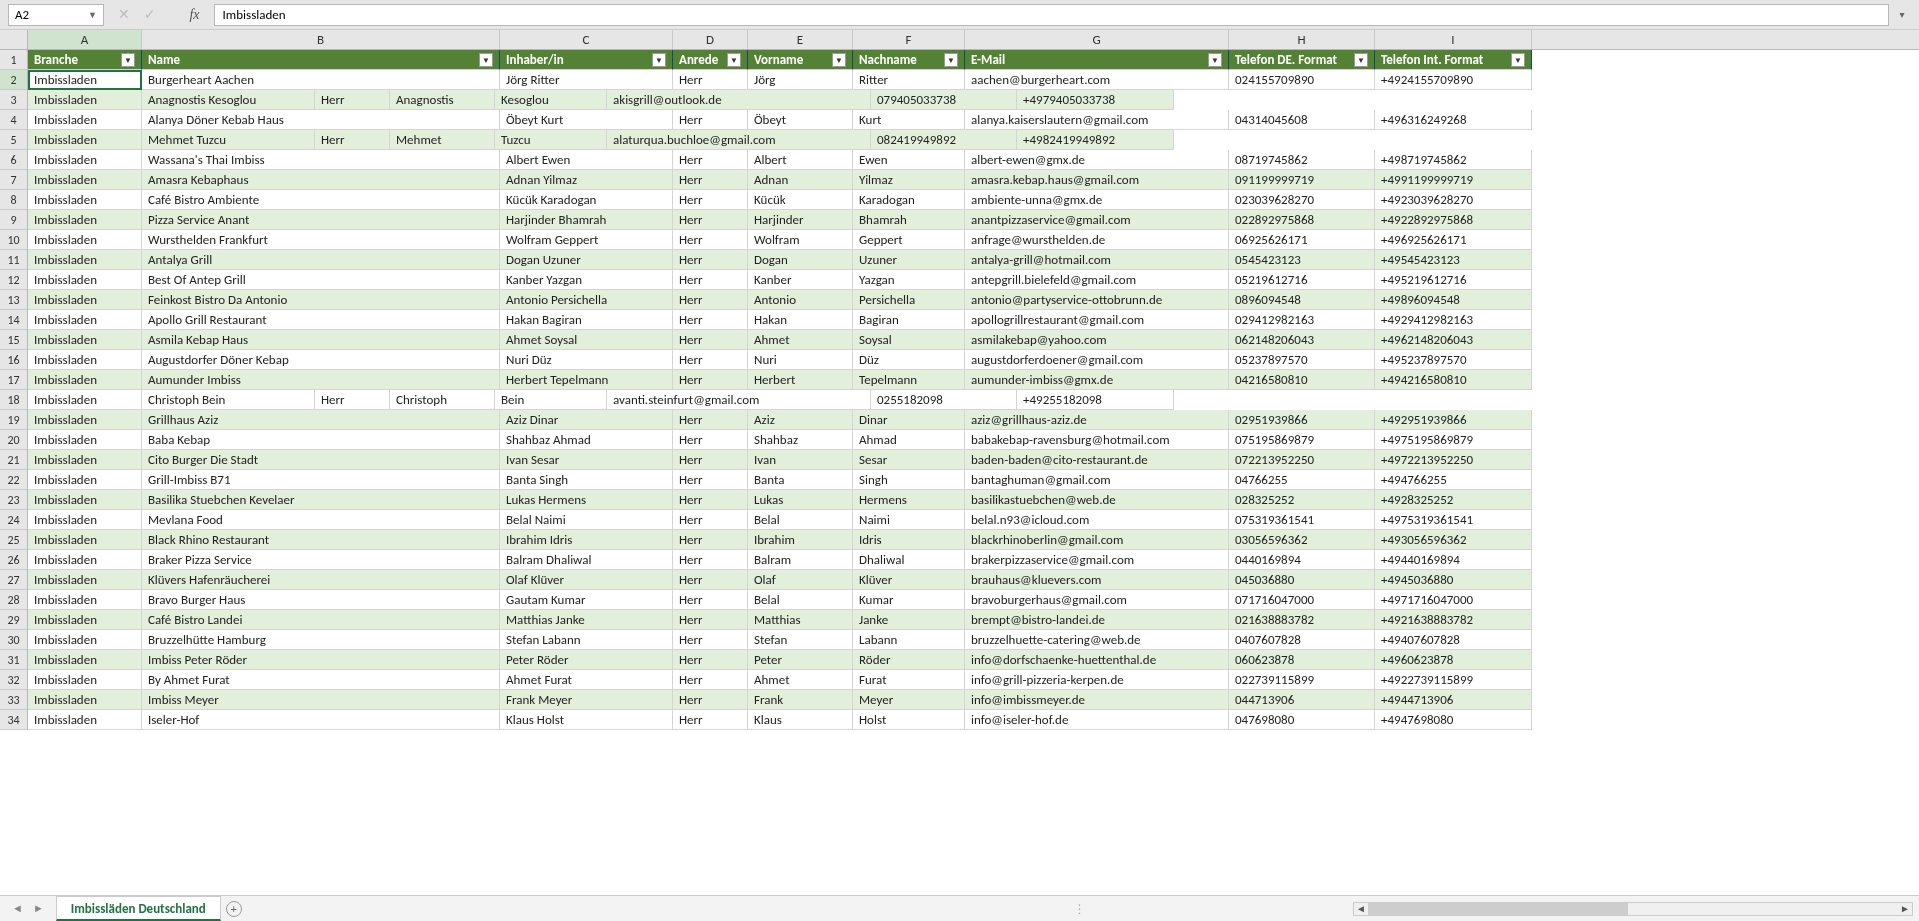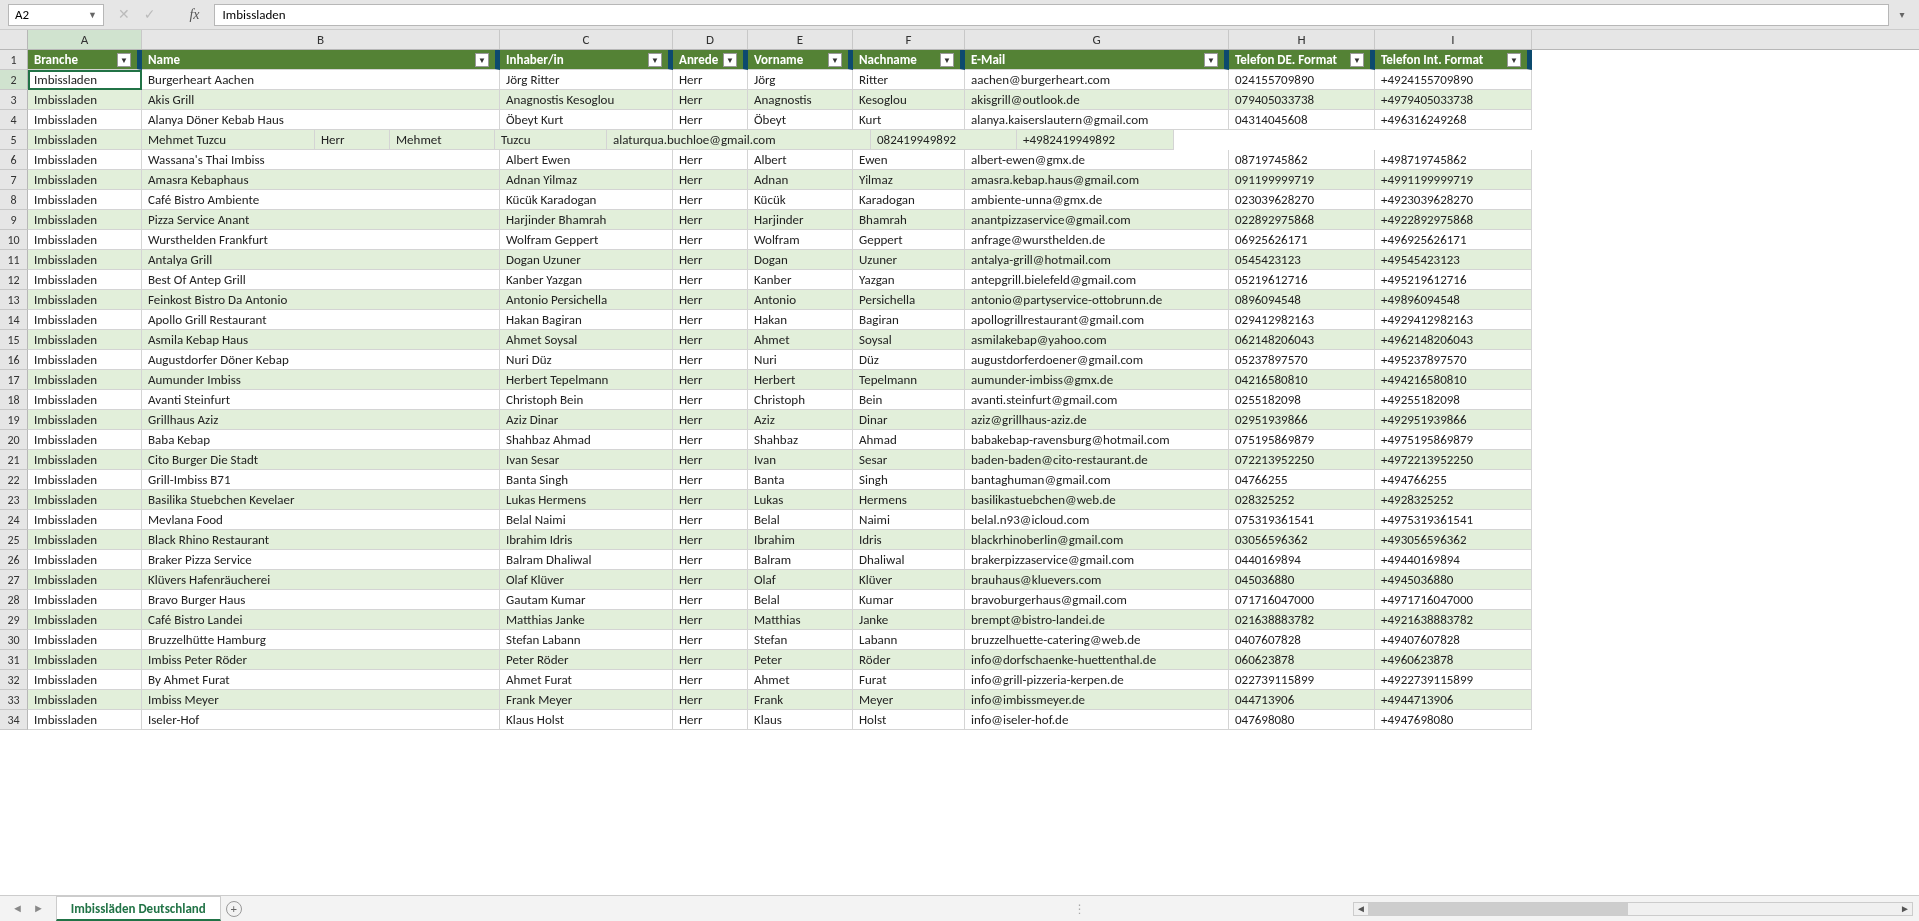--- a/index.html
+++ b/index.html
@@ -24,21 +24,21 @@
 .col-h.sel { background: #d0e3cf; }
 
 .rows { overflow: hidden; }
 .row { display: flex; height: 20px; }
 .row-h { width: 28px; background: #e6e6e6; border-right: 1px solid #b7b7b7; border-bottom: 1px solid #c8c8c8; display: flex; align-items: center; justify-content: center; font-size: 12px; color: #333; flex-shrink: 0; }
 .row-h.sel { background: #d0e3cf; }
 
 .cell { border-right: 1px solid #d4d4d4; border-bottom: 1px solid #d4d4d4; padding: 0 6px; display: flex; align-items: center; font-size: 13px; color: #222; overflow: hidden; white-space: nowrap; flex-shrink: 0; }
 
 
-.row.thead .cell { background: #548235; color: #fff; font-weight: bold; border-right: 5px solid #0c4a6e; justify-content: space-between; }
+.row.thead .cell { background: #548235; color: #fff; font-weight: bold; border-right: 1px solid #0c4a6e; justify-content: space-between; }
 .row.thead .cell .filter { width: 14px; height: 14px; background: #fff; border: 1px solid #999; display: inline-flex; align-items: center; justify-content: center; font-size: 8px; color: #333; margin-left: 4px; }
 
 
 .row.band .cell { background: #e2efda; }
 .row.noband .cell { background: #fff; }
 
 
 .cell.active { outline: 2px solid #217346; outline-offset: -2px; position: relative; z-index: 2; }
 
 
@@ -146,21 +146,20 @@
           <div class="cell cD">Herr</div>
           <div class="cell cE">Jörg</div>
           <div class="cell cF">Ritter</div>
           <div class="cell cG">aachen@burgerheart.com</div>
           <div class="cell cH">024155709890</div>
           <div class="cell cI">+4924155709890</div>
         </div>
         <div class="row band">
           <div class="row-h">3</div>
           <div class="cell cA">Imbissladen</div>
-          <div class="cell cB">Akis Grill</div>
           <div class="cell cC">Anagnostis Kesoglou</div>
           <div class="cell cD">Herr</div>
           <div class="cell cE">Anagnostis</div>
           <div class="cell cF">Kesoglou</div>
           <div class="cell cG">akisgrill@outlook.de</div>
           <div class="cell cH">079405033738</div>
           <div class="cell cI">+4979405033738</div>
         </div>
         <div class="row noband">
           <div class="row-h">4</div>
@@ -325,21 +324,20 @@
           <div class="cell cD">Herr</div>
           <div class="cell cE">Herbert</div>
           <div class="cell cF">Tepelmann</div>
           <div class="cell cG">aumunder-imbiss@gmx.de</div>
           <div class="cell cH">04216580810</div>
           <div class="cell cI">+494216580810</div>
         </div>
         <div class="row noband">
           <div class="row-h">18</div>
           <div class="cell cA">Imbissladen</div>
-          <div class="cell cB">Avanti Steinfurt</div>
           <div class="cell cC">Christoph Bein</div>
           <div class="cell cD">Herr</div>
           <div class="cell cE">Christoph</div>
           <div class="cell cF">Bein</div>
           <div class="cell cG">avanti.steinfurt@gmail.com</div>
           <div class="cell cH">0255182098</div>
           <div class="cell cI">+49255182098</div>
         </div>
         <div class="row band">
           <div class="row-h">19</div>

